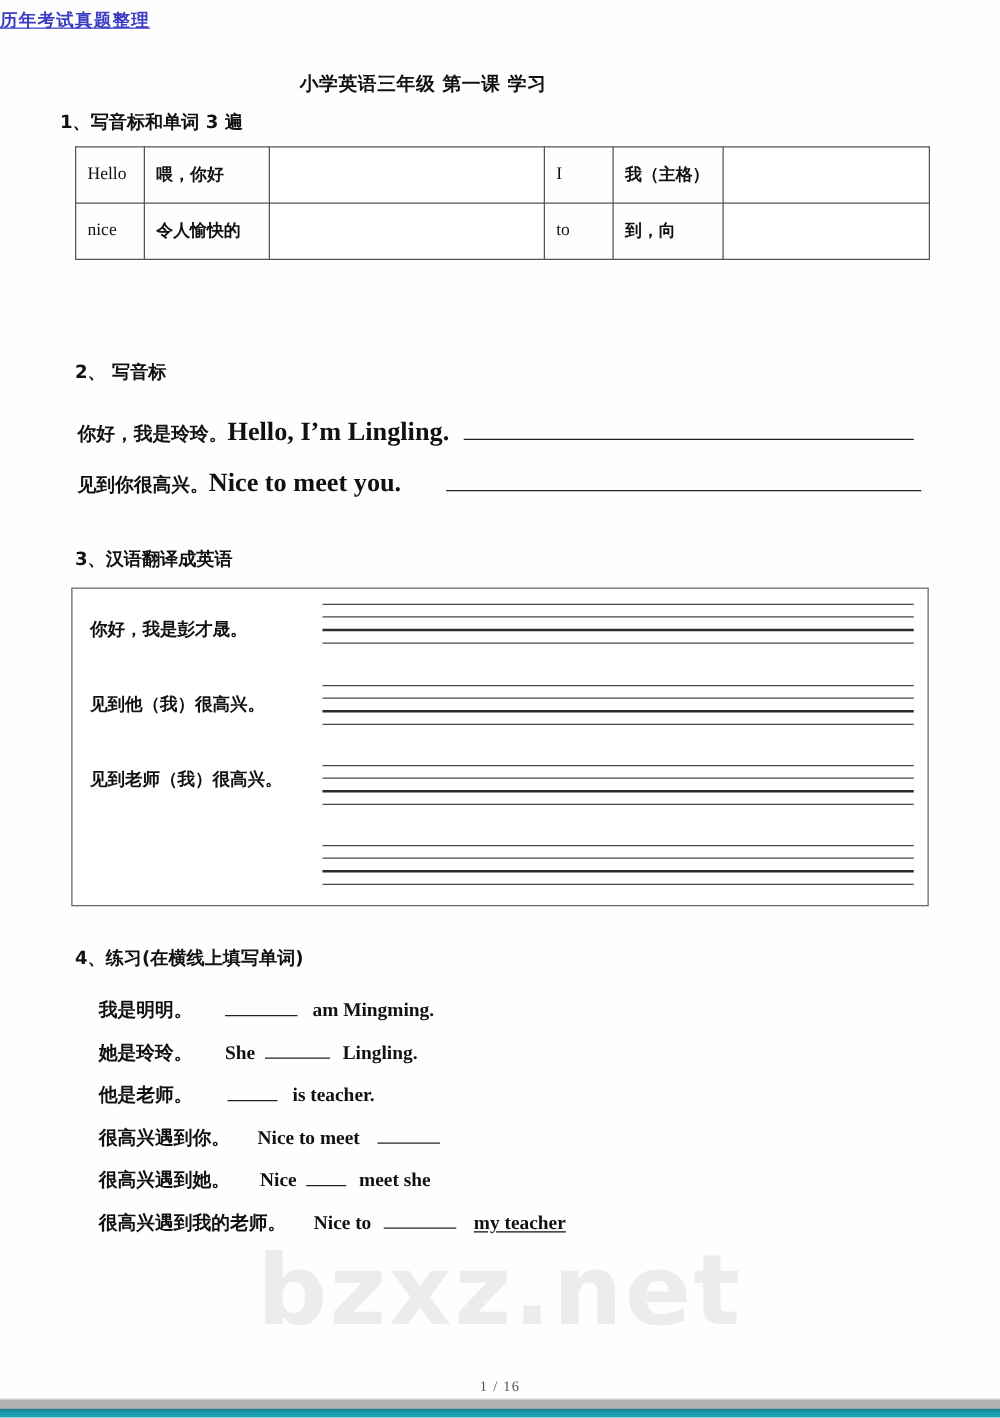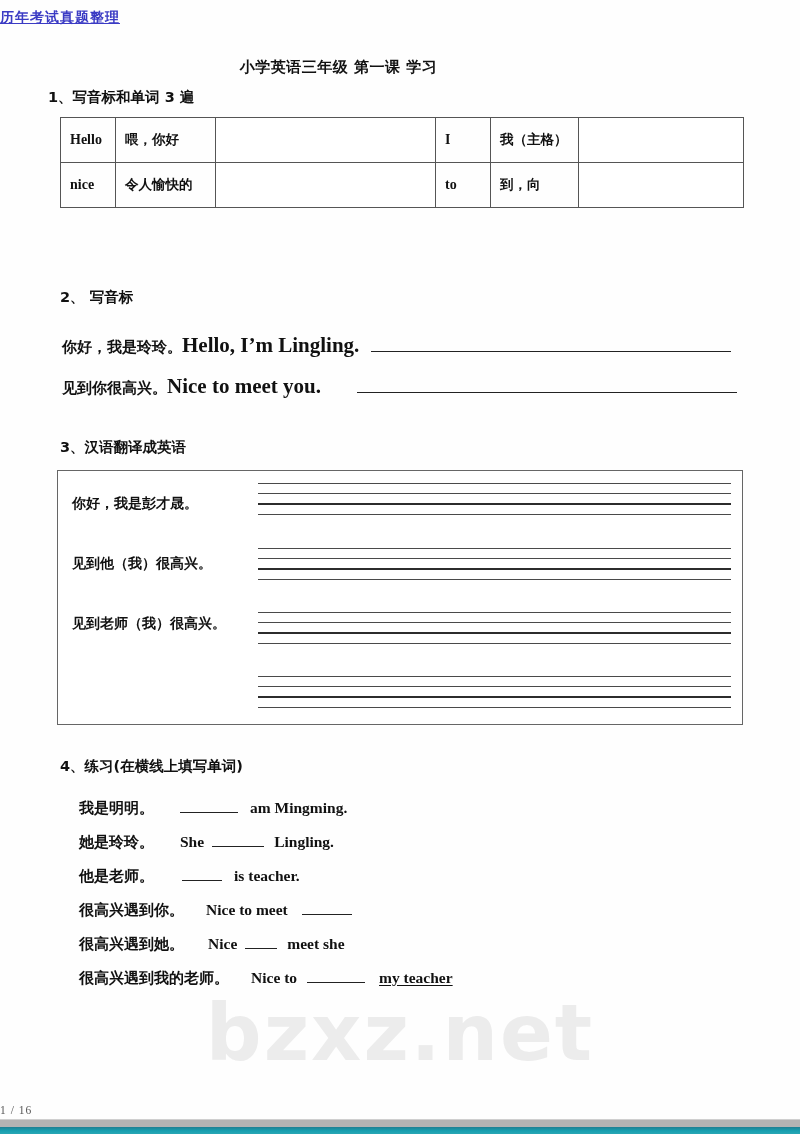--- a/index.html
+++ b/index.html
@@ -98,21 +98,21 @@
     height: 44px;
     padding: 0 9px;
     font-size: 13.5px;
     vertical-align: middle;
     font-family: "DejaVu Sans", "Liberation Sans", sans-serif;
     font-weight: bold;
     color: #111;
   }
   .word-table td.en {
     font-family: "Liberation Serif", "DejaVu Serif", serif;
-    font-weight: bold;
+    font-weight: normal;
     font-size: 14px;
   }
   .word-table td.blank { background: #fff; }
   .col-w1 { width: 55px; }
   .col-w2 { width: 100px; }
   .col-w3 { width: 220px; }
   .col-w4 { width: 55px; }
   .col-w5 { width: 88px; }
   .col-w6 { width: 165px; }
 
@@ -214,21 +214,21 @@
     text-underline-offset: 2px;
   }
   .sp { display: inline-block; }
 
   
   .footer-page {
     position: absolute;
     left: 0;
     top: 1104px;
     width: 800px;
-    text-align: left;
+    text-align: center;
     font-family: "Liberation Serif", "DejaVu Serif", serif;
     font-size: 11.5px;
     color: #555;
     letter-spacing: 1px;
   }
   .bar-gray {
     position: absolute;
     left: 0;
     top: 1119px;
     width: 800px;

